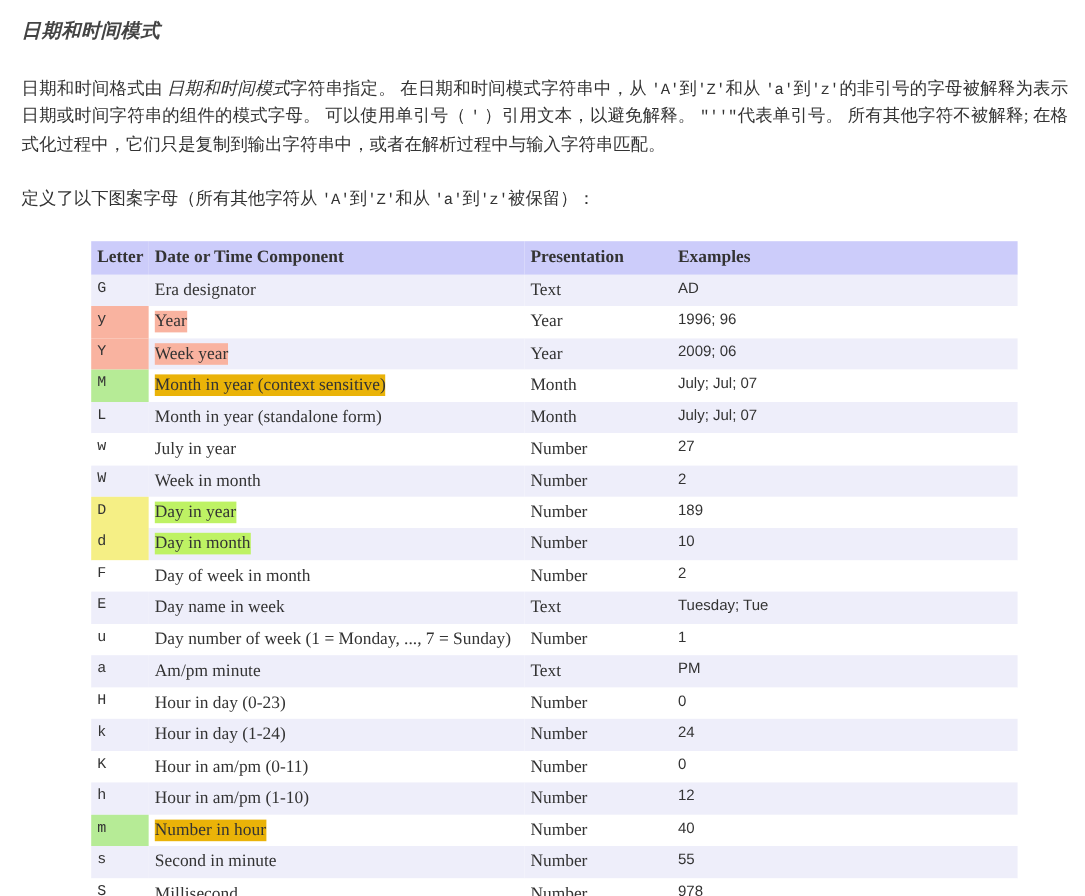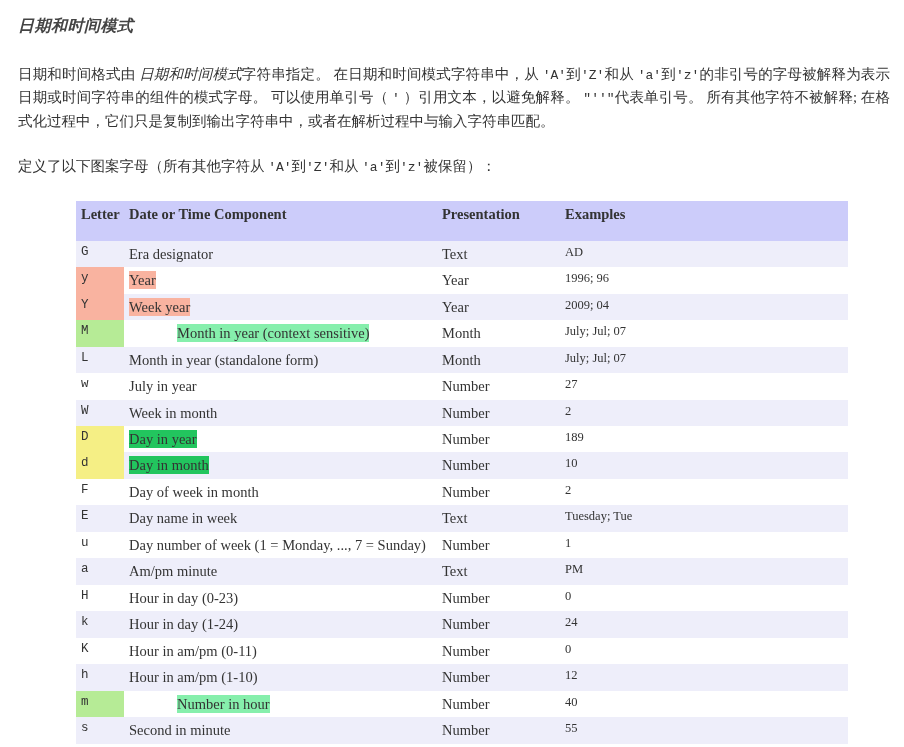--- a/index.html
+++ b/index.html
@@ -65,21 +65,21 @@
   table.pattern col.c-letter { width: 48px; }
   table.pattern col.c-comp   { width: 313px; }
   table.pattern col.c-pres   { width: 123px; }
   table.pattern col.c-ex     { width: 288px; }
 
   table.pattern thead th {
     background: #ccccfa;
     color: #333333;
     font-weight: bold;
     text-align: left;
-    padding: 3px 4px 15px 5px;
+    padding: 3px 4px 3px 5px;
     font-size: 14.5px;
     line-height: 1.5;
     white-space: nowrap;
   }
   table.pattern tbody td {
     padding: 2px 4px 2px 5px;
     line-height: 1.55;
     vertical-align: top;
     color: #333333;
     white-space: nowrap;
@@ -91,33 +91,33 @@
   table.pattern tbody tr.even td {
     background: #ffffff;
   }
 
   td.letter {
     font-family: "Liberation Mono", "DejaVu Sans Mono", monospace;
     font-size: 12.5px;
     padding-top: 4px;
   }
   td.example {
-    font-family: Liberation Serif, serif;
+    font-family: Liberation Sans, sans-serif;
     font-size: 12.5px;
     padding-top: 4px;
     color: #3b3b3b;
   }
 
   
   .hl {
     padding: 1px 0;
   }
   .hl-pink   { background: #f9b3a0; }
-  .hl-green  { background: #86efac; margin-left: 48px; }
-  .hl-yellow { background: #22c55e; }
+  .hl-green  { background: #eab308; }
+  .hl-yellow { background: #bef264; }
 
   
   td.letter.hl-cell-pink   { background: #f9b3a0 !important; }
   td.letter.hl-cell-green  { background: #b6eb96 !important; }
   td.letter.hl-cell-yellow { background: #f5ef85 !important; }
 </style>
 </head>
 <body>
 
 <div class="page">
@@ -158,21 +158,21 @@
           <tr class="even">
             <td class="letter hl-cell-pink">y</td>
             <td><span class="hl hl-pink">Year</span></td>
             <td>Year</td>
             <td class="example">1996; 96</td>
           </tr>
           <tr class="odd">
             <td class="letter hl-cell-pink">Y</td>
             <td><span class="hl hl-pink">Week year</span></td>
             <td>Year</td>
-            <td class="example">2009; 04</td>
+            <td class="example">2009; 06</td>
           </tr>
           <tr class="even">
             <td class="letter hl-cell-green">M</td>
             <td><span class="hl hl-green">Month in year (context sensitive)</span></td>
             <td>Month</td>
             <td class="example">July; Jul; 07</td>
           </tr>
           <tr class="odd">
             <td class="letter">L</td>
             <td>Month in year (standalone form)</td>

